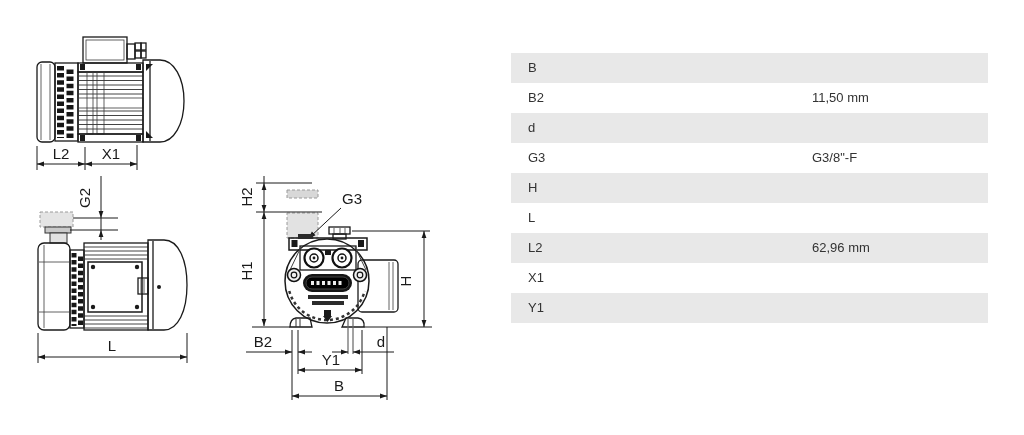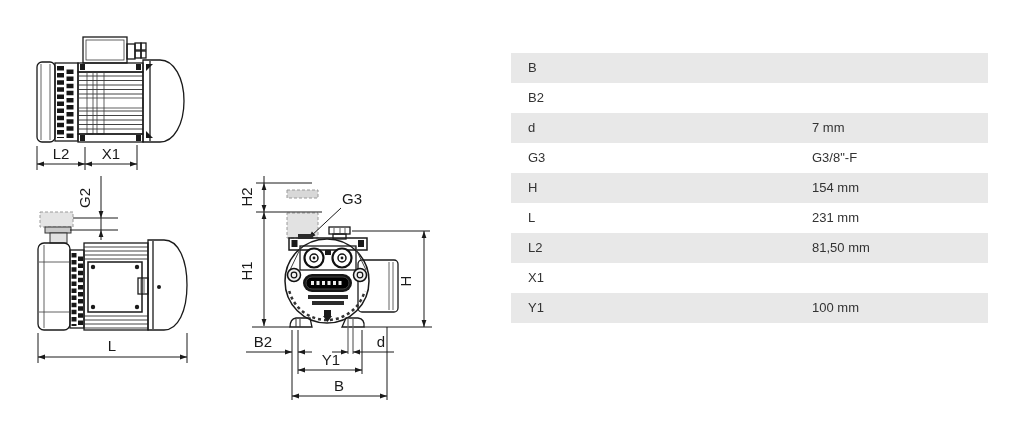--- a/index.html
+++ b/index.html
@@ -239,50 +239,47 @@
   </svg>
   </div>
 
   <div class="dim-table">
     <div class="trow alt">
       <div class="tcell label">B</div>
     </div>
 
     <div class="trow">
       <div class="tcell label">B2</div>
+      <div class="tcell value">11,50 mm</div>
     </div>
 
     <div class="trow alt">
       <div class="tcell label">d</div>
-      <div class="tcell value">7 mm</div>
     </div>
 
     <div class="trow">
       <div class="tcell label">G3</div>
       <div class="tcell value">G3/8"-F</div>
     </div>
 
     <div class="trow alt">
       <div class="tcell label">H</div>
-      <div class="tcell value">154 mm</div>
     </div>
 
     <div class="trow">
       <div class="tcell label">L</div>
-      <div class="tcell value">231 mm</div>
     </div>
 
     <div class="trow alt">
       <div class="tcell label">L2</div>
-      <div class="tcell value">81,50 mm</div>
+      <div class="tcell value">62,96 mm</div>
     </div>
 
     <div class="trow">
       <div class="tcell label">X1</div>
     </div>
 
     <div class="trow alt">
       <div class="tcell label">Y1</div>
-      <div class="tcell value">100 mm</div>
     </div>
   </div>
 
 </div>
 
 </body></html>

